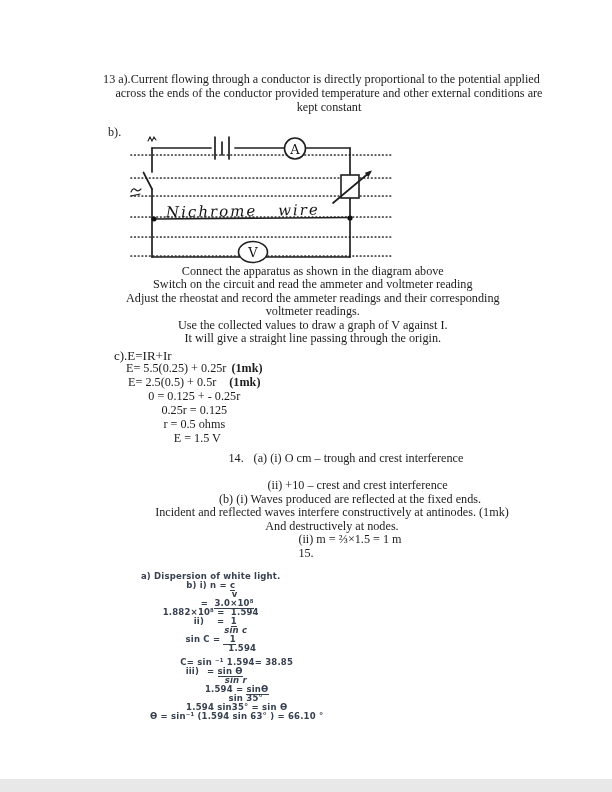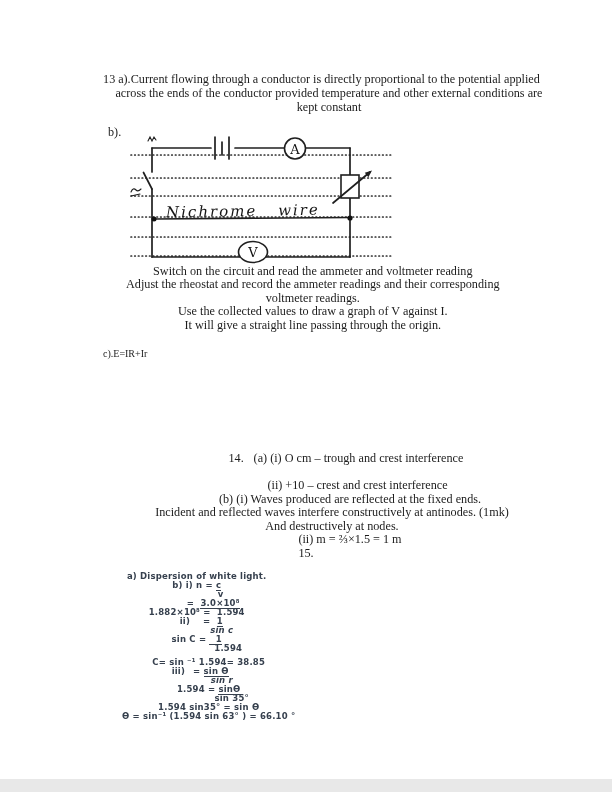--- a/index.html
+++ b/index.html
@@ -18,41 +18,41 @@
   .dotrow{stroke:#2e2e2e;stroke-width:1.7;stroke-linecap:round;stroke-dasharray:0.6 3.1;fill:none;}
   .comp{fill:#ffffff;stroke:#1f1f1f;stroke-width:1.6;}
   .dotj{fill:#111;stroke:none;}
   .svglabel{font-family:"DejaVu Serif",serif;font-size:13px;fill:#111;}
   .nichrome-label{position:absolute;left:166px;top:202px;font-family:"DejaVu Serif",serif;
         font-style:italic;font-size:15px;letter-spacing:2px;word-spacing:14px;
         transform:rotate(-1deg);color:#161616;white-space:nowrap;}
   
   .instr{position:absolute;left:126px;top:265px;font-size:12.2px;line-height:13.4px;}
   
-  .c-head{position:absolute;left:103px;top:348px;font-size:10px;}
+  .c-head{position:absolute;left:114px;top:348px;font-size:13px;}
   .c-lines{position:absolute;left:126px;top:361px;font-size:12.2px;line-height:14px;}
   .c-lines .mk{font-weight:bold;margin-left:5px;}
   .c-lines .mk.wide{margin-left:13px;}
   .c-lines .ind2{padding-left:6px;}
   
   .q14{position:absolute;left:0;top:452px;font-size:12.2px;line-height:13.5px;width:612px;}
   .q14 .q14num{display:inline-block;width:35px;}
   .q14 .pl70{}
   .q14 .pl88{padding-left:88px;}
   .q14 .pl103{padding-left:103px;}
   .q14 .pl122{padding-left:52px;}
   .q14 .gap{height:13.5px;}
   
   .q15{position:absolute;left:98px;top:572px;font-family:"DejaVu Sans","Liberation Sans",sans-serif;
        font-size:8.5px;font-weight:700;line-height:9px;color:#36404e;letter-spacing:0.2px;}
   .q15 .ql{white-space:pre;}
   .q15 .u{border-bottom:1.2px solid currentColor;}
   .q15 .sp{height:5px;}
   .ml7{margin-left:7px;}.ml8{margin-left:8px;}.ml9{margin-left:9px;}.ml13{margin-left:13px;}
-  .ml33{margin-left:33px;}.ml40{margin-left:24px;}.ml41{}.ml48{margin-left:48px;}
+  .ml33{margin-left:33px;}.ml40{margin-left:52px;}.ml41{}.ml48{margin-left:48px;}
   .ml50{margin-left:50px;font-style:italic;}.ml63{margin-left:63px;}.ml70{margin-left:70px;}
 </style>
 </head>
 <body>
 
 <div class="page">
 
   <div class="q13a">
     <div><span class="qnum">13</span><span>a).Current flowing through a conductor is directly proportional to the potential applied</span></div>
     <div class="cont">across the ends of the conductor provided temperature and other external conditions are</div>
@@ -110,28 +110,37 @@
 
     <g>
       <ellipse class="comp" cx="128" cy="120" rx="14.5" ry="10.5"></ellipse>
       <text class="svglabel" x="128" y="124.5" text-anchor="middle">V</text>
     </g>
   </svg>
 
   <div class="nichrome-label">Nichrome wire</div>
 
   <div class="instr">
+    <div>Connect the apparatus as shown in the diagram above</div>
     <div>Switch on the circuit and read the ammeter and voltmeter reading</div>
     <div>Adjust the rheostat and record the ammeter readings and their corresponding</div>
     <div>voltmeter readings.</div>
     <div>Use the collected values to draw a graph of V against I.</div>
     <div>It will give a straight line passing through the origin.</div>
   </div>
 
   <div class="c-head">c).E=IR+Ir</div>
+  <div class="c-lines">
+    <div><span>E= 5.5(0.25) + 0.25r</span><span class="mk">(1mk)</span></div>
+    <div><span>E= 2.5(0.5) + 0.5r</span><span class="mk wide">(1mk)</span></div>
+    <div>0 = 0.125 + - 0.25r</div>
+    <div>0.25r = 0.125</div>
+    <div>r = 0.5 ohms</div>
+    <div class="ind2">E = 1.5 V</div>
+  </div>
 
   <div class="q14">
     <div><span class="pl70 q14num" style="padding-left:70px;width:auto;display:inline-block;min-width:35px;">14.</span><span>(a) (i) O cm – trough and crest interference</span></div>
     <div class="gap"></div>
     <div class="pl103">(ii) +10 – crest and crest interference</div>
     <div class="pl88">(b) (i) Waves produced are reflected at the fixed ends.</div>
     <div class="pl122">Incident and reflected waves interfere constructively at antinodes. (1mk)</div>
     <div class="pl122">And destructively at nodes.</div>
     <div class="pl88">(ii) m = ⅔×1.5 = 1 m</div>
     <div class="pl70">15.</div>

